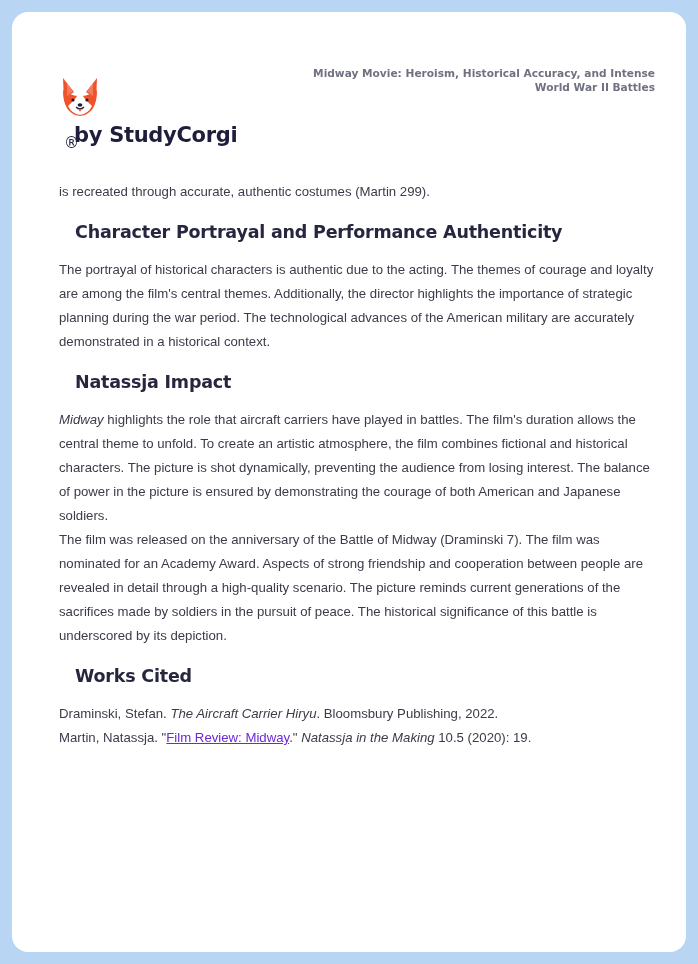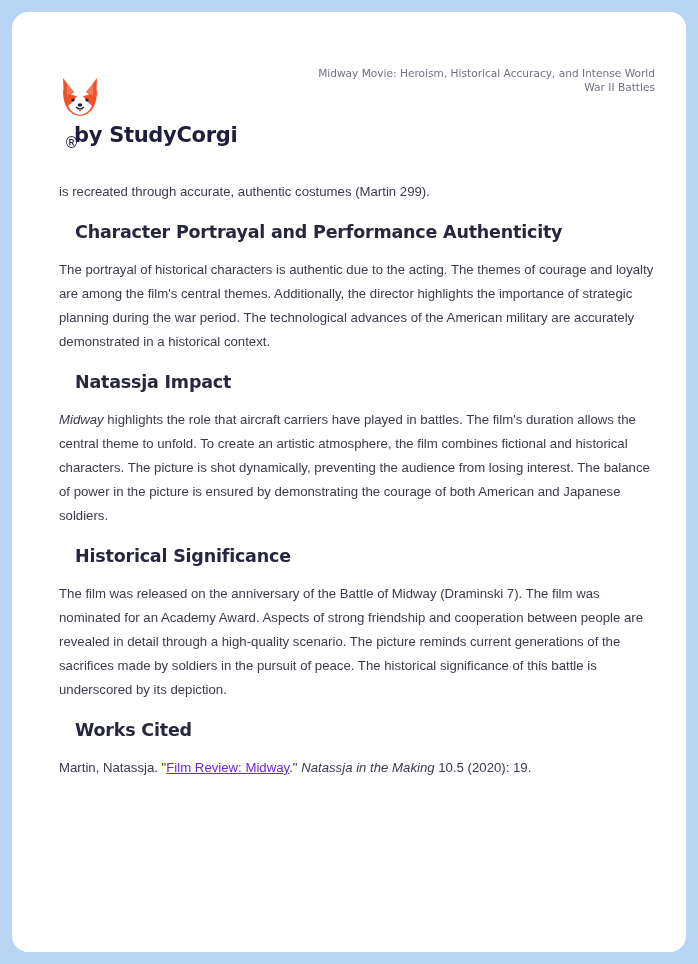--- a/index.html
+++ b/index.html
@@ -46,21 +46,21 @@
       margin-left: 4px;
     }
     .doc-meta {
       position: absolute;
       right: 31px; top: 54px;
       width: 360px;
       text-align: right;
     }
     .doc-title {
       font-family: "DejaVu Sans", sans-serif;
-      font-weight: normal;
+      font-weight: bold;
       font-size: 10.6px;
       line-height: 14px;
       color: #6f7180;
     }
     .doc-url {
       margin-top: 3px;
       font-family: "DejaVu Sans", sans-serif;
       font-size: 10.3px;
       line-height: 13px;
       color: #6f7180;
@@ -132,19 +132,19 @@
 
   <div class="content">
     <p class="body first-line">is recreated through accurate, authentic costumes (Martin 299).</p>
 
     <h2 class="sec-h">Character Portrayal and Performance Authenticity</h2>
     <p class="body sec-p">The portrayal of historical characters is authentic due to the acting. The themes of courage and loyalty are among the film's central themes. Additionally, the director highlights the importance of strategic planning during the war period. The technological advances of the American military are accurately demonstrated in a historical context.</p>
 
     <h2 class="sec-h">Natassja Impact</h2>
     <p class="body sec-p"><em>Midway</em><span> highlights the role that aircraft carriers have played in battles. The film's duration allows the central theme to unfold. To create an artistic atmosphere, the film combines fictional and historical characters. The picture is shot dynamically, preventing the audience from losing interest. The balance of power in the picture is ensured by demonstrating the courage of both American and Japanese soldiers.</span></p>
 
-    <h2 class="sec-h">Historical Significance</h2>
     <p class="body sec-p">The film was released on the anniversary of the Battle of Midway (Draminski 7). The film was nominated for an Academy Award. Aspects of strong friendship and cooperation between people are revealed in detail through a high-quality scenario. The picture reminds current generations of the sacrifices made by soldiers in the pursuit of peace. The historical significance of this battle is underscored by its depiction.</p>
 
     <h2 class="sec-h">Works Cited</h2>
+    <p class="body ref"><span>Draminski, Stefan. </span><em>The Aircraft Carrier Hiryu</em><span>. Bloomsbury Publishing, 2022.</span></p>
     <p class="body ref"><span>Martin, Natassja. "</span><a class="cite-link">Film Review: Midway</a><span>." </span><em>Natassja in the Making</em><span> 10.5 (2020): 19.</span></p>
   </div>
 </div>
 
 </body></html>

